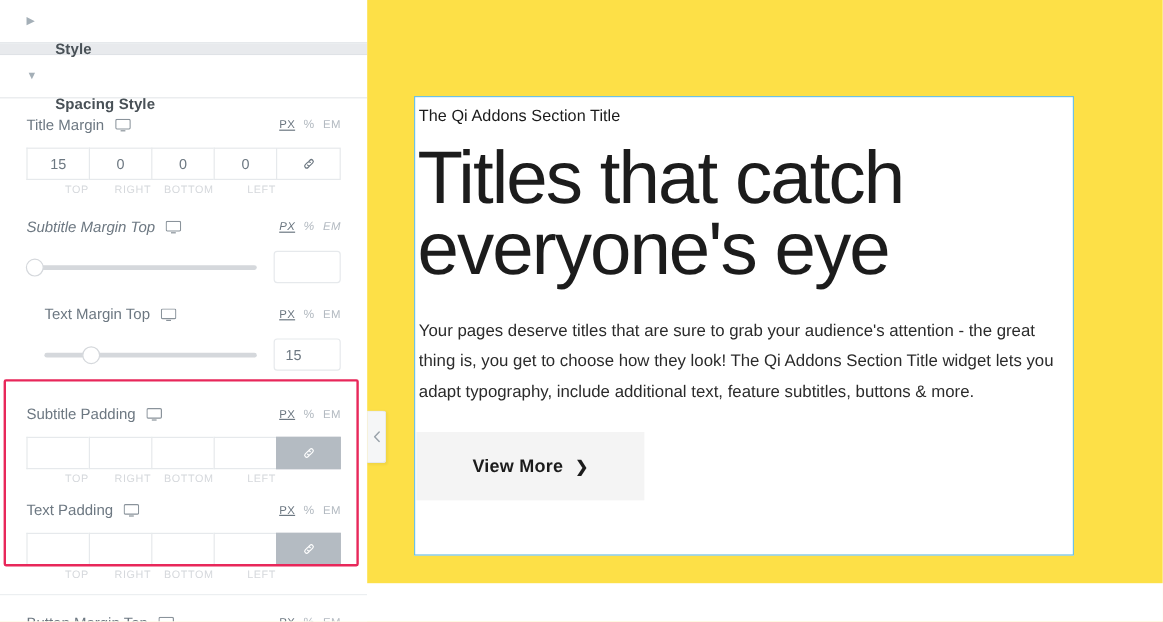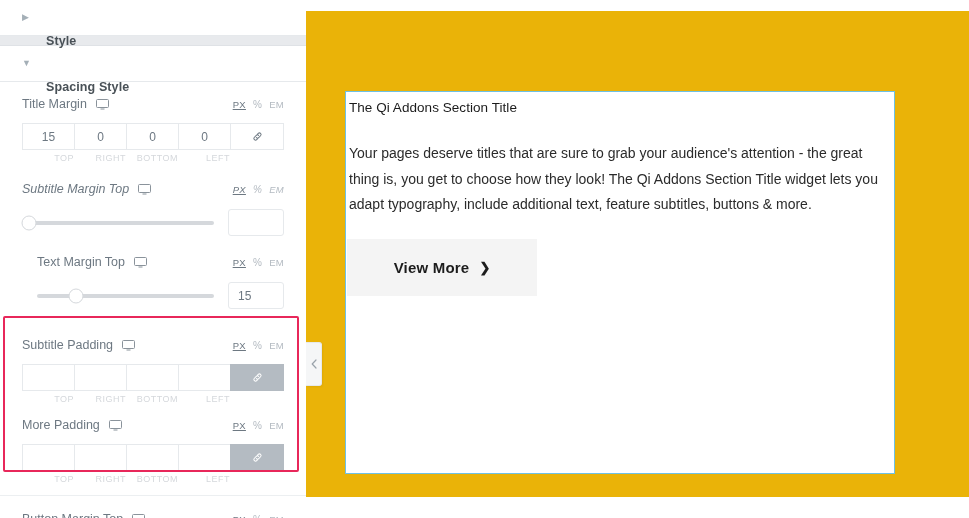--- a/index.html
+++ b/index.html
@@ -121,23 +121,22 @@
     border-radius: 0 3px 3px 0;
     display: flex; align-items: center; justify-content: center;
     z-index: 6;
     box-shadow: 1px 1px 2px rgba(0,0,0,.05);
   }
   #collapse-handle svg { display: block; }
 
   
   #preview {
     flex: 1 1 auto; height: 486px;
-    background: #eab308;
+    background: #fde047;
     position: relative;
-    margin-top: 11px;
   }
   #widget-frame {
     position: absolute;
     left: 39px; top: 80px;
     width: 550px; height: 383px;
     border: 1px solid #6ec1e4;
     background: #fff;
     padding: 8px 0 0 0;
   }
   .w-subtitle {
@@ -313,21 +312,21 @@
         <span>TOP</span>
         <span>RIGHT</span>
         <span>BOTTOM</span>
         <span>LEFT</span>
         <span class="spacer"></span>
       </div>
     </div>
 
     <div class="ctl" style="padding-top:7px;">
       <div class="ctl-label-row">
-        <span class="ctl-label">More Padding</span>
+        <span class="ctl-label">Text Padding</span>
         <span class="dev-icon">
           <svg width="13" height="11" viewBox="0 0 13 11">
               <rect x="0.5" y="0.5" width="12" height="8" rx="1" fill="none" stroke="#8a939b"></rect>
               <rect x="4.5" y="9.5" width="4" height="1" fill="#8a939b"></rect>
             </svg>
         </span>
         <span class="units">
           <span class="unit active">PX</span>
           <span class="unit pct">%</span>
           <span class="unit">EM</span>
@@ -381,20 +380,21 @@
     <span>
       <svg width="6" height="10" viewBox="0 0 6 10">
           <path d="M5 1 L1.2 5 L5 9" fill="none" stroke="#9aa3ab" stroke-width="1.2" stroke-linecap="round" stroke-linejoin="round"></path>
         </svg>
     </span>
   </div>
 
   <div id="preview">
     <div id="widget-frame">
       <div class="w-subtitle">The Qi Addons Section Title</div>
+      <div class="w-title">Titles that catch everyone's eye</div>
       <div class="w-text">Your pages deserve titles that are sure to grab your audience's attention - the great thing is, you get to choose how they look! The Qi Addons Section Title widget lets you adapt typography, include additional text, feature subtitles, buttons &amp; more.</div>
       <div class="w-btn">
         <span class="label">View More</span>
         <span class="arrow">❯</span>
       </div>
     </div>
   </div>
 
 </div>
 

